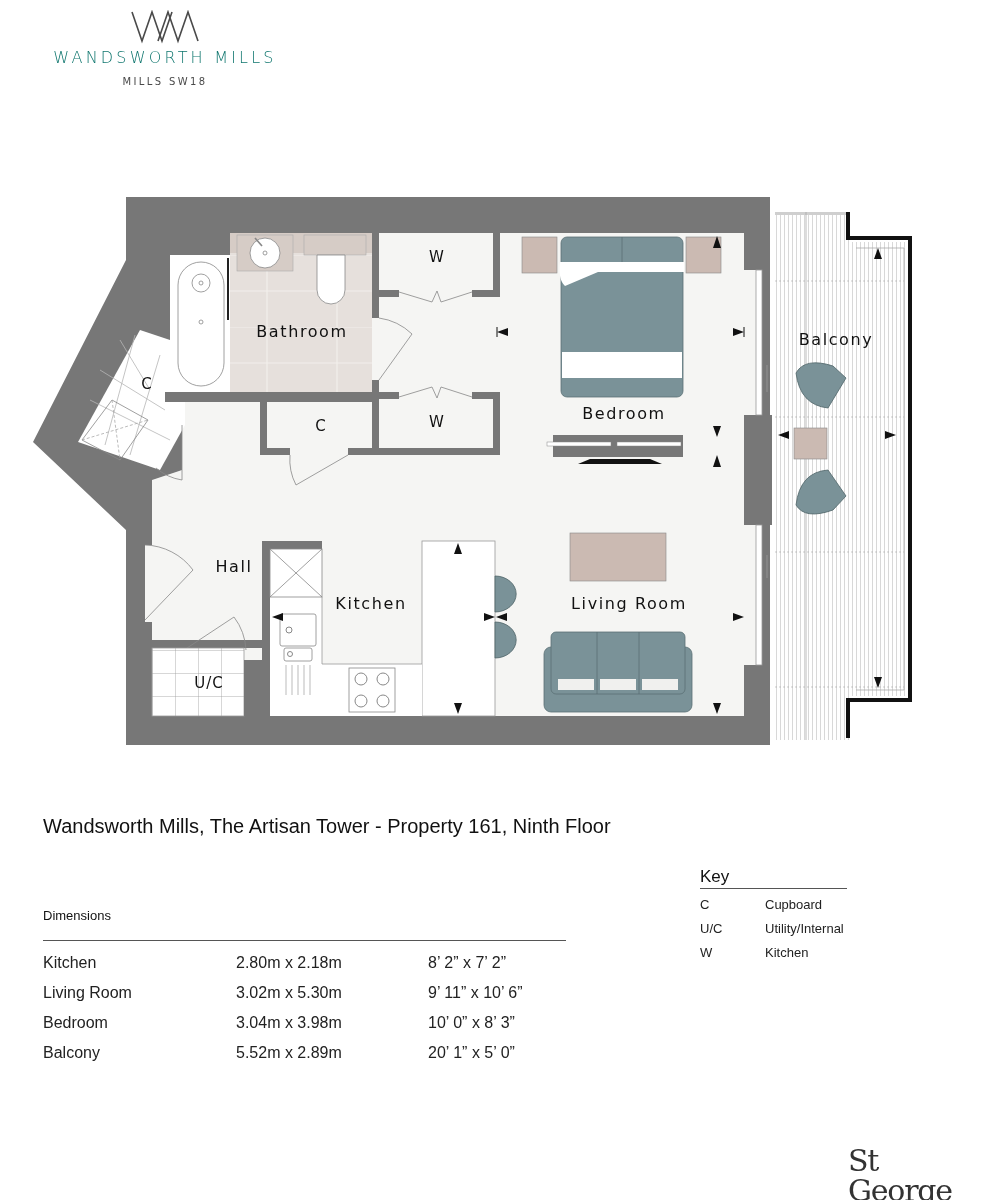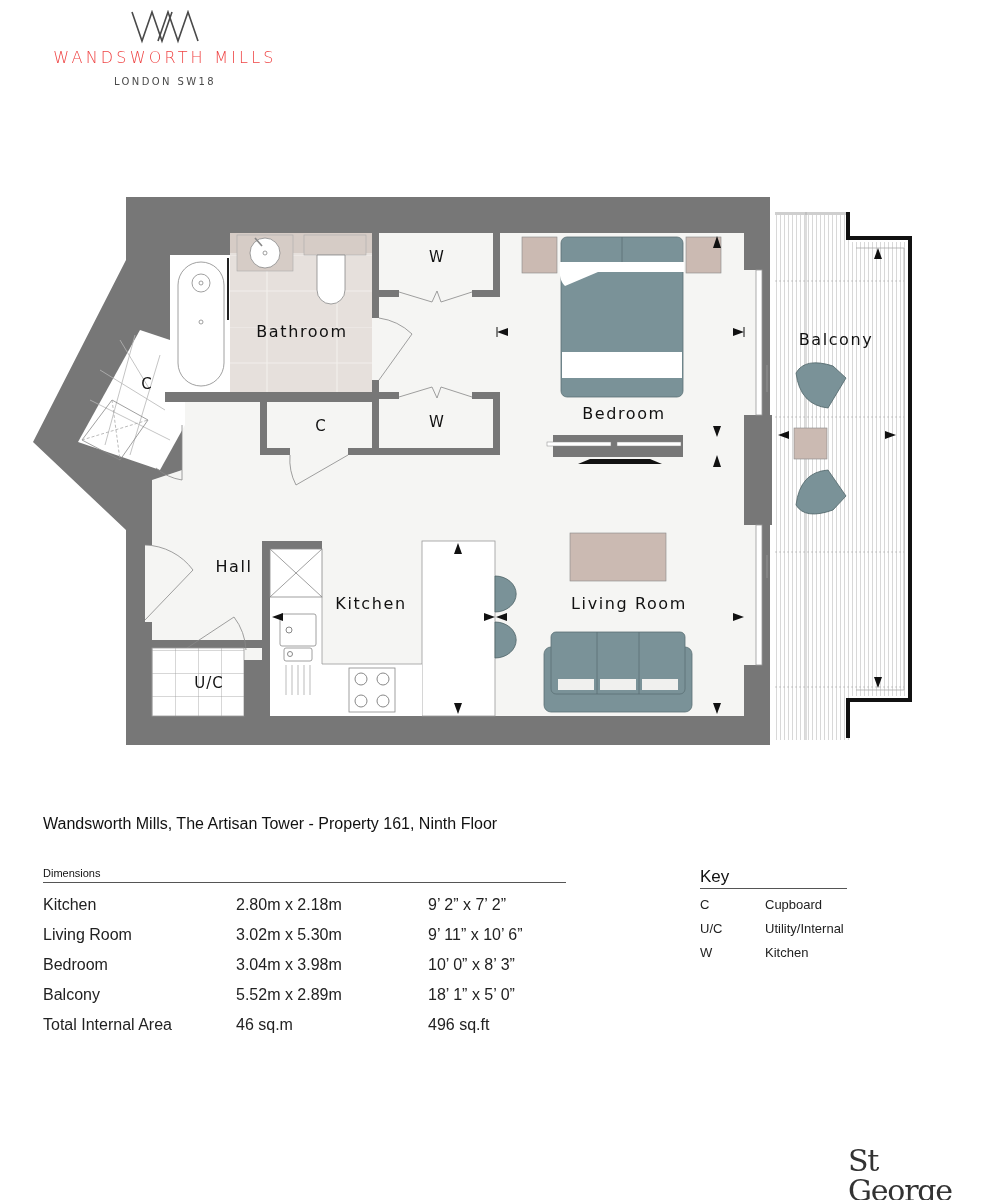--- a/index.html
+++ b/index.html
@@ -1,31 +1,31 @@
 <!DOCTYPE html>
 <html><head>
 <meta charset="utf-8">
 <style>
   * { box-sizing: border-box; margin: 0; padding: 0; }
   html, body { width: 1000px; height: 1200px; background: #ffffff; overflow: hidden; }
   body { position: relative; font-family: "Liberation Sans", sans-serif; color: #1a1a1a; }
 
   .logo { position: absolute; left: 40px; top: 10px; width: 250px; text-align: center; }
   .logo .mono { display: block; margin: 0 auto; }
-  .logo .brand { font-family: "DejaVu Sans", sans-serif; font-size: 16px; letter-spacing: 3.2px; color: #ef4444; margin-top: 4px; font-weight: 300; }
+  .logo .brand { font-family: "DejaVu Sans", sans-serif; font-size: 16px; letter-spacing: 3.2px; color: #0f766e; margin-top: 4px; font-weight: 300; }
   .logo .loc { font-family: "DejaVu Sans", sans-serif; font-size: 10px; letter-spacing: 2.4px; color: #4a4a4a; margin-top: 9px; }
 
   .plan { position: absolute; left: 0; top: 0; width: 1000px; height: 800px; }
   .room-label { font-family: "DejaVu Sans", sans-serif; font-size: 16px; letter-spacing: 1.6px; fill: #111; }
   .room-label.small { font-size: 15px; letter-spacing: 1px; }
 
-  .title { position: absolute; left: 43px; top: 815px; font-size: 16px; color: #111; letter-spacing: 0px; }
+  .title { position: absolute; left: 43px; top: 815px; font-size: 20px; color: #111; letter-spacing: 0px; }
 
   .dims { position: absolute; left: 43px; top: 867px; width: 523px; }
-  .dims h3 { font-size: 11px; font-weight: normal; color: #111; padding-bottom: 3px; border-bottom: 1px solid #555; }
+  .dims h3 { font-size: 13px; font-weight: normal; color: #111; padding-bottom: 17px; border-bottom: 1px solid #555; margin-top: 41px; }
   .dims table { border-collapse: collapse; margin-top: 7px; }
   .dims td { font-size: 16px; color: #222; height: 30px; vertical-align: middle; padding: 0; }
   .dims td.c1 { width: 193px; }
   .dims td.c2 { width: 192px; }
 
   .key { position: absolute; left: 700px; top: 867px; width: 147px; }
   .key h3 { font-size: 17px; font-weight: normal; color: #111; padding-bottom: 1px; border-bottom: 1px solid #555; }
   .key table { border-collapse: collapse; margin-top: 3px; }
   .key td { font-size: 13px; color: #222; height: 24px; vertical-align: middle; padding: 0; }
   .key td.k1 { width: 65px; }
@@ -35,21 +35,21 @@
 </style>
 </head>
 <body>
 
 <div class="logo">
   <svg class="mono" width="70" height="34" viewBox="0 0 70 34">
     <polyline points="2,2 12,31 22,2 32,31 42,2" fill="none" stroke="#4a4a4a" stroke-width="1.6"></polyline>
     <polyline points="28,31 38,2 48,31 58,2 68,31" fill="none" stroke="#4a4a4a" stroke-width="1.6"></polyline>
   </svg>
   <div class="brand">WANDSWORTH MILLS</div>
-  <div class="loc">LONDON SW18</div>
+  <div class="loc">MILLS SW18</div>
 </div>
 
 <svg class="plan" viewBox="0 0 1000 800" width="1000" height="800">
   <defs>
     <pattern id="deck" width="4" height="10" patternUnits="userSpaceOnUse">
       <rect width="4" height="10" fill="#ffffff"></rect>
       <line x1="0.5" y1="0" x2="0.5" y2="10" stroke="#bdbdbd" stroke-width="0.6"></line>
     </pattern>
     <pattern id="tiles" width="70" height="72" patternUnits="userSpaceOnUse" x="232" y="255">
       <rect width="70" height="72" fill="#e6e0dc"></rect>
@@ -260,41 +260,36 @@
 
 <div class="title">Wandsworth Mills, The Artisan Tower - Property 161, Ninth Floor</div>
 
 <div class="dims">
   <h3>Dimensions</h3>
   <table>
     <tbody>
         <tr>
       <td class="c1">Kitchen</td>
       <td class="c2">2.80m x 2.18m</td>
-      <td>9’ 2” x 7’ 2”</td>
+      <td>8’ 2” x 7’ 2”</td>
     </tr>
     <tr>
       <td class="c1">Living Room</td>
       <td class="c2">3.02m x 5.30m</td>
       <td>9’ 11” x 10’ 6”</td>
     </tr>
     <tr>
       <td class="c1">Bedroom</td>
       <td class="c2">3.04m x 3.98m</td>
       <td>10’ 0” x 8’ 3”</td>
     </tr>
     <tr>
       <td class="c1">Balcony</td>
       <td class="c2">5.52m x 2.89m</td>
-      <td>18’ 1” x 5’ 0”</td>
-    </tr>
-    <tr>
-      <td class="c1">Total Internal Area</td>
-      <td class="c2">46 sq.m</td>
-      <td>496 sq.ft</td>
+      <td>20’ 1” x 5’ 0”</td>
     </tr>
   </tbody>
     </table>
 </div>
 
 <div class="key">
   <h3>Key</h3>
   <table>
     <tbody>
         <tr>

